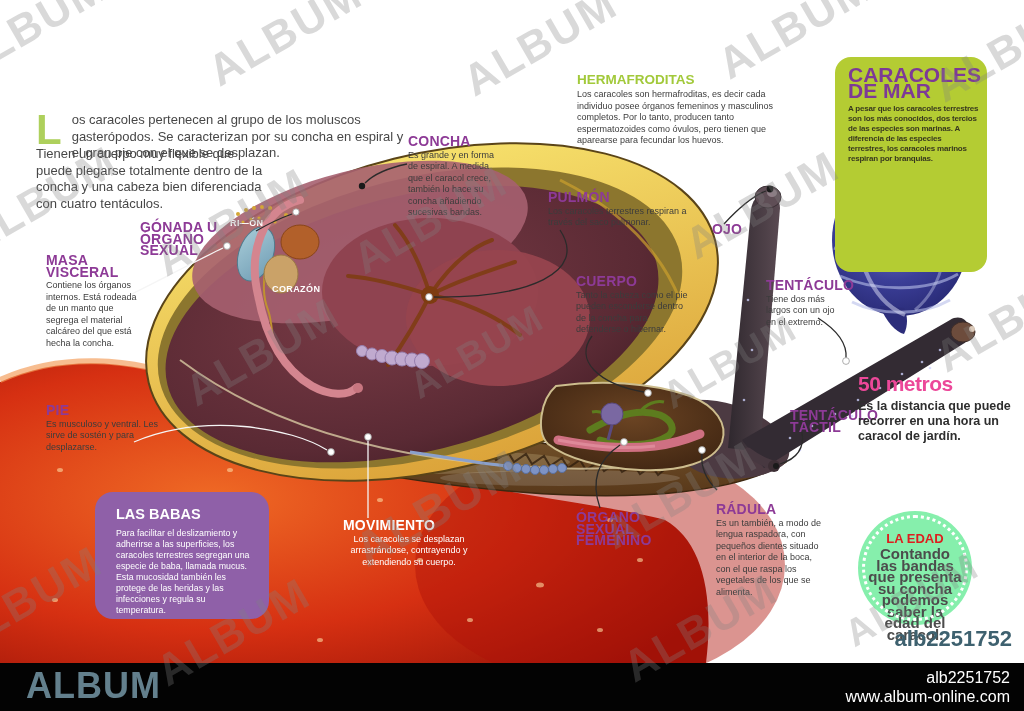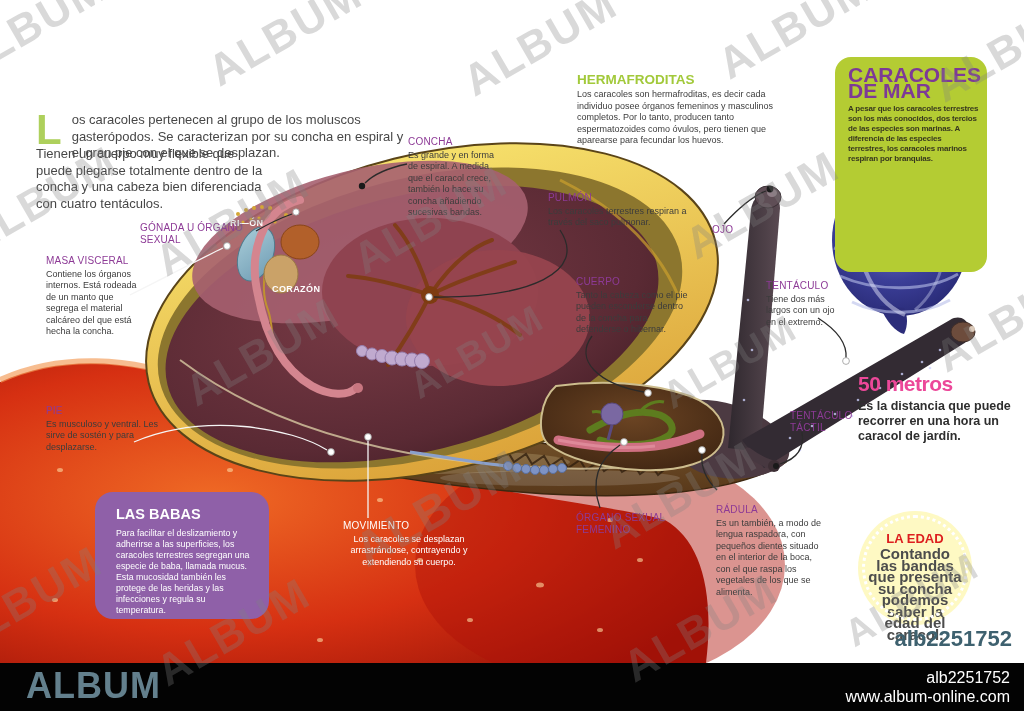--- a/index.html
+++ b/index.html
@@ -4,37 +4,37 @@
 <style>
   html,body{margin:0;padding:0;background:#fff;}
   #page{position:relative;width:1024px;height:711px;overflow:hidden;background:#ffffff;
         font-family:"Liberation Sans",sans-serif;}
   svg{position:absolute;left:0;top:0;pointer-events:none;}
   
   .abs{position:absolute;z-index:3;}
   .title{font-size:40px;font-weight:bold;color:#a2cb3b;letter-spacing:-1px;}
   .intro{font-size:13px;line-height:16.5px;color:#474747;font-weight:500;}
   .dropcap{float:left;font-size:42px;line-height:32px;font-weight:bold;color:#aed05c;margin:2px 10px 0 0;}
-  .lh{font-size:10px;font-weight:normal;color:#8d3a96;letter-spacing:.2px;line-height:11.5px;text-transform:uppercase;}
+  .lh{font-size:14px;font-weight:bold;color:#8d3a96;letter-spacing:.2px;line-height:11.5px;text-transform:uppercase;}
   .lb{font-size:9px;line-height:11.5px;color:#3c3c3c;font-weight:500;margin-top:2px;}
   .lh-green{font-size:13.5px;font-weight:bold;color:#a2c93a;line-height:15px;}
   .lh-white{color:#ffffff;}
   .lb-white{color:#ffffff;text-align:center;}
   .whitelabel{font-size:9px;font-weight:bold;color:#fff;letter-spacing:.4px;}
   
   .seabox{position:absolute;left:835px;top:57px;width:152px;height:215px;background:#b4cc33;
           border-radius:16px;z-index:1;}
   .seabox-inner{position:absolute;left:13px;top:10px;width:130px;z-index:3;}
   
   .babasbox{position:absolute;left:95px;top:492px;width:174px;height:127px;background:#8f60a8;
             border-radius:18px;z-index:3;padding:0;}
   .babasbox .bh{font-size:14.5px;font-weight:bold;color:#fff;margin:14px 0 6px 21px;}
   .babasbox .bb{font-size:8.8px;line-height:11px;color:#fff;margin:0 14px 0 21px;font-weight:500;}
   
-  .edad{position:absolute;left:858px;top:511px;width:114px;height:114px;background:#fef9c3;
+  .edad{position:absolute;left:858px;top:511px;width:114px;height:114px;background:#86efac;
         border-radius:50%;z-index:3;text-align:center;}
   .edad:before{content:"";position:absolute;left:4px;top:4px;right:4px;bottom:4px;border:3px dotted #fff;
         border-radius:50%;}
   .edad .eh{font-size:13px;font-weight:bold;color:#dd1f1f;margin-top:20px;}
   .edad .eb{font-size:15px;line-height:11.5px;font-weight:600;color:#4c4c4c;margin:2px 10px 0 10px;}
   
   .m50{font-size:21px;font-weight:bold;color:#ec4899;letter-spacing:-.5px;}
   .m50b{font-size:12.5px;line-height:15px;font-weight:bold;color:#2e2e2e;margin-top:3px;}
   
   .refoverlay{position:absolute;right:12px;top:626px;font-size:22px;font-weight:bold;color:#3e616f;z-index:3;}

